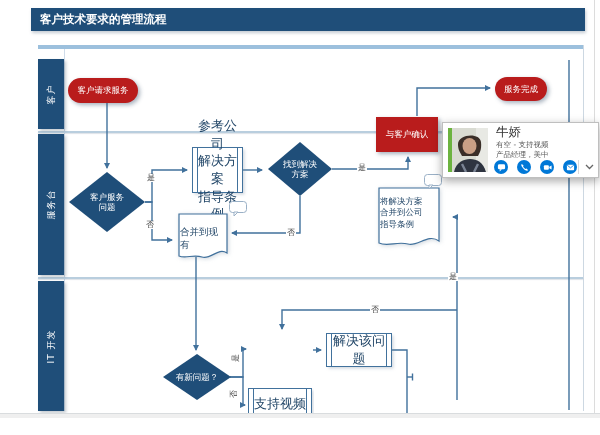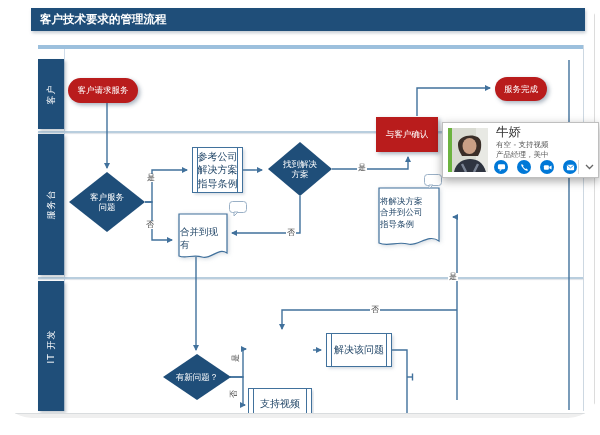--- a/index.html
+++ b/index.html
@@ -1,17 +1,17 @@
 <!DOCTYPE html>
 <html><head>
 <meta charset="utf-8">
 <style>
   html,body{margin:0;padding:0;}
   body{font-family:"DejaVu Sans","Liberation Sans",sans-serif;background:#ffffff;}
-  #stage{position:relative;width:600px;height:418px;overflow:hidden;background:#ffffff;border-radius:32px;}
+  #stage{position:relative;width:600px;height:418px;overflow:hidden;background:#ffffff;}
 
   
   .titlebar{position:absolute;left:31px;top:8px;width:554px;height:23px;background:#1f4e79;
     color:#fff;font-size:11.5px;font-weight:bold;line-height:23px;padding-left:9px;box-sizing:border-box;
     box-shadow:1px 2px 3px rgba(90,110,130,.35);z-index:2;}
   .topband{position:absolute;left:38px;top:45px;width:545px;height:4px;background:#9cc0dd;z-index:1;}
   .lane-cell{position:absolute;left:38px;width:26px;background:#1f4e79;color:#fff;z-index:3;
     display:flex;align-items:center;justify-content:center;box-shadow:2px 2px 3px rgba(60,80,100,.3);}
   .lane-cell span{transform:rotate(-90deg);white-space:nowrap;font-size:9px;letter-spacing:1px;}
   .divider{position:absolute;left:38px;width:545px;height:2px;background:#b9cede;
@@ -24,21 +24,21 @@
 
   
   .shape{position:absolute;box-sizing:border-box;display:flex;align-items:center;justify-content:center;
     text-align:center;z-index:4;}
   .dark{background:#b91c1c;color:#fff;font-size:8.5px;line-height:1.25;
     box-shadow:2px 2px 4px rgba(60,85,110,.45);}
   .stadium{border-radius:13px;}
   .diamond{background:#1f4e79;color:#fff;font-size:8.5px;line-height:1.2;
     clip-path:polygon(50% 0,100% 50%,50% 100%,0 50%);box-shadow:none;
     filter:drop-shadow(2px 2px 2px rgba(60,85,110,.4));}
-  .pre{background:#fff;border:1.2px solid #41719c;color:#1f4466;font-size:10px;line-height:1.35;
+  .pre{background:#fff;border:1.2px solid #41719c;color:#1f4466;font-size:13px;line-height:1.35;
     box-shadow:1.5px 1.5px 3px rgba(120,140,160,.35);}
   .pre::before,.pre::after{content:"";position:absolute;top:0;bottom:0;width:1.1px;background:#41719c;}
   .pre::before{left:4px;} .pre::after{right:4px;}
   .doc-wrap{position:absolute;z-index:4;filter:drop-shadow(1.5px 1.5px 2px rgba(120,140,160,.35));}
   .doc-text{position:absolute;z-index:5;color:#1f4466;text-align:left;line-height:1.35;}
   .lines span{display:block;}
 
   
   .lbl{position:absolute;z-index:5;font-size:8px;color:#3c3c3c;background:#fff;padding:0 1px;
     transform:translate(-50%,-50%);line-height:1;}

